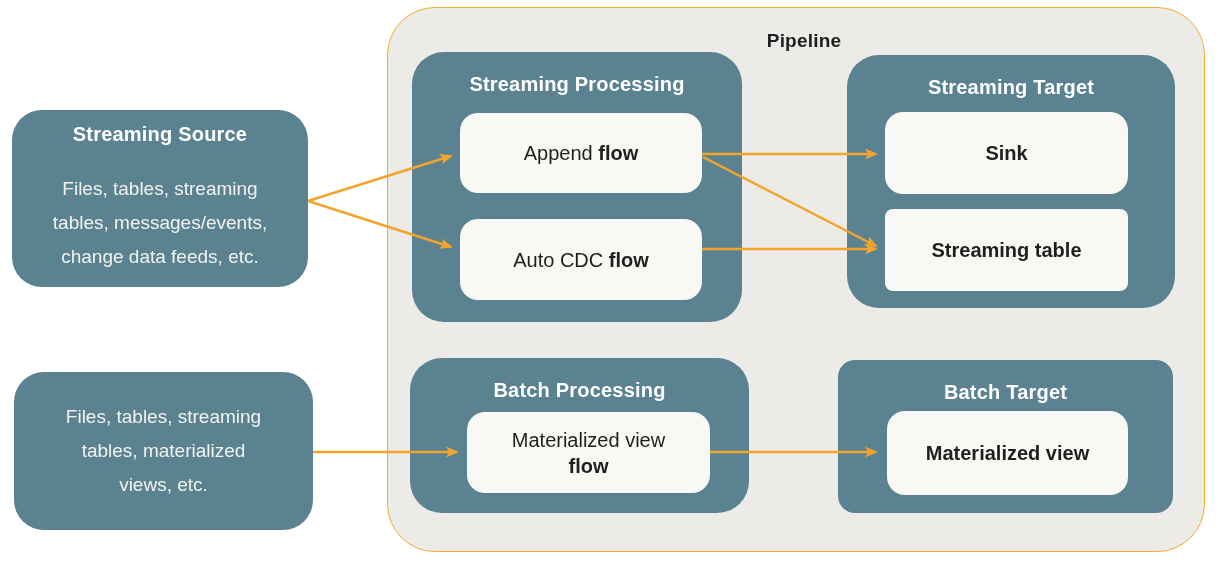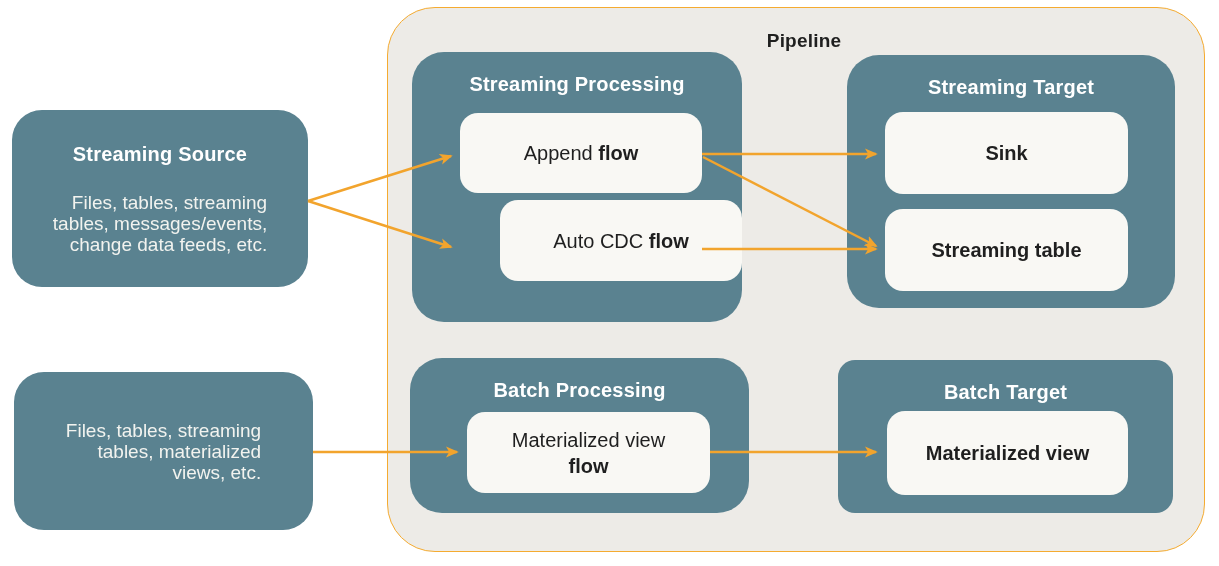--- a/index.html
+++ b/index.html
@@ -18,21 +18,21 @@
   body{font-family:"Liberation Sans","DejaVu Sans",sans-serif;color:var(--text_dark);}
   .stage{position:relative;width:1219px;height:566px;background:var(--page_bg);overflow:hidden;}
 
   
   .source-box{
     position:absolute;background:var(--teal);border-radius:30px;
     display:flex;flex-direction:column;align-items:center;justify-content:center;
     gap:26px;text-align:center;padding:10px 6px;
   }
   .source-box .src-title{font-size:20px;font-weight:700;color:var(--text_light);letter-spacing:.2px;}
-  .source-box .src-body{font-size:19px;line-height:21px;color:var(--body_light);white-space:pre-line;text-align:right;}
+  .source-box .src-body{font-size:19px;line-height:34px;color:var(--body_light);white-space:pre-line;}
 
   #streaming-source{left:12px;top:110px;width:296px;height:177px;}
   #batch-source{left:14px;top:372px;width:299px;height:158px;}
 
   
   .pipeline{
     position:absolute;left:387px;top:7px;width:818px;height:545px;
     background:var(--pipeline_bg);border:1.5px solid var(--pipeline_border);border-radius:48px;
   }
   .pipeline-title{
@@ -54,23 +54,23 @@
   #group-batch-target{left:838px;top:360px;width:335px;height:153px;border-radius:17px;}
 
   
   .card{
     position:absolute;background:var(--card_bg);border-radius:18px;
     display:flex;flex-direction:column;align-items:center;justify-content:center;
     font-size:20px;color:var(--text_dark);text-align:center;line-height:26px;
   }
   .card b{font-weight:700;}
   #node-append-flow{left:48px;top:61px;width:242px;height:80px;}
-  #node-auto-cdc-flow{left:48px;top:148px;width:242px;height:81px;margin-left:40px;}
+  #node-auto-cdc-flow{left:48px;top:167px;width:242px;height:81px;}
   #node-sink{left:38px;top:57px;width:243px;height:82px;}
-  #node-streaming-table{left:38px;top:154px;width:243px;height:82px;}
+  #node-streaming-table{left:38px;top:154px;width:243px;height:82px;border-radius:8px;}
   #node-materialized-view-flow{left:57px;top:54px;width:243px;height:81px;}
   #node-materialized-view{left:49px;top:51px;width:241px;height:84px;}
 
   
   .arrows{position:absolute;left:0;top:0;width:1219px;height:566px;pointer-events:none;}
   .arrows line{stroke:var(--arrow);stroke-width:2.5;}
   .arrowhead{fill:var(--arrow);}
 </style>
 </head>
 <body>

